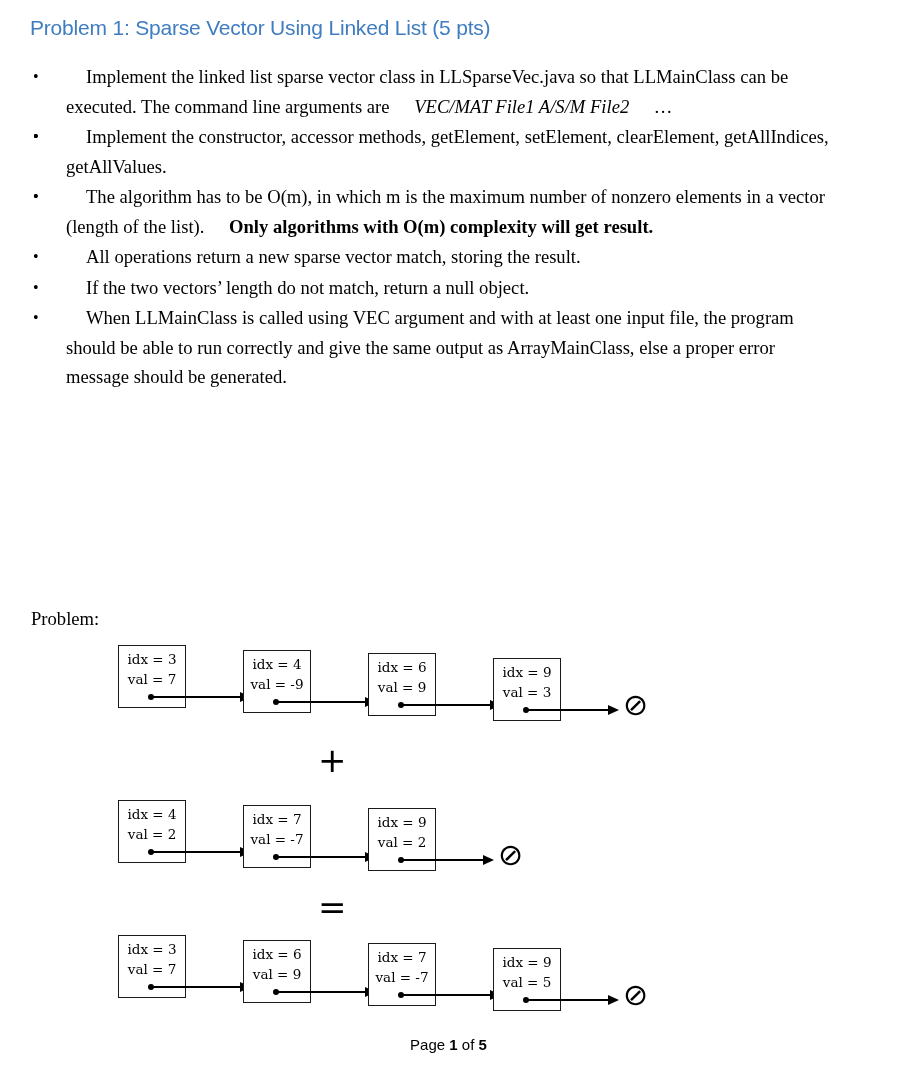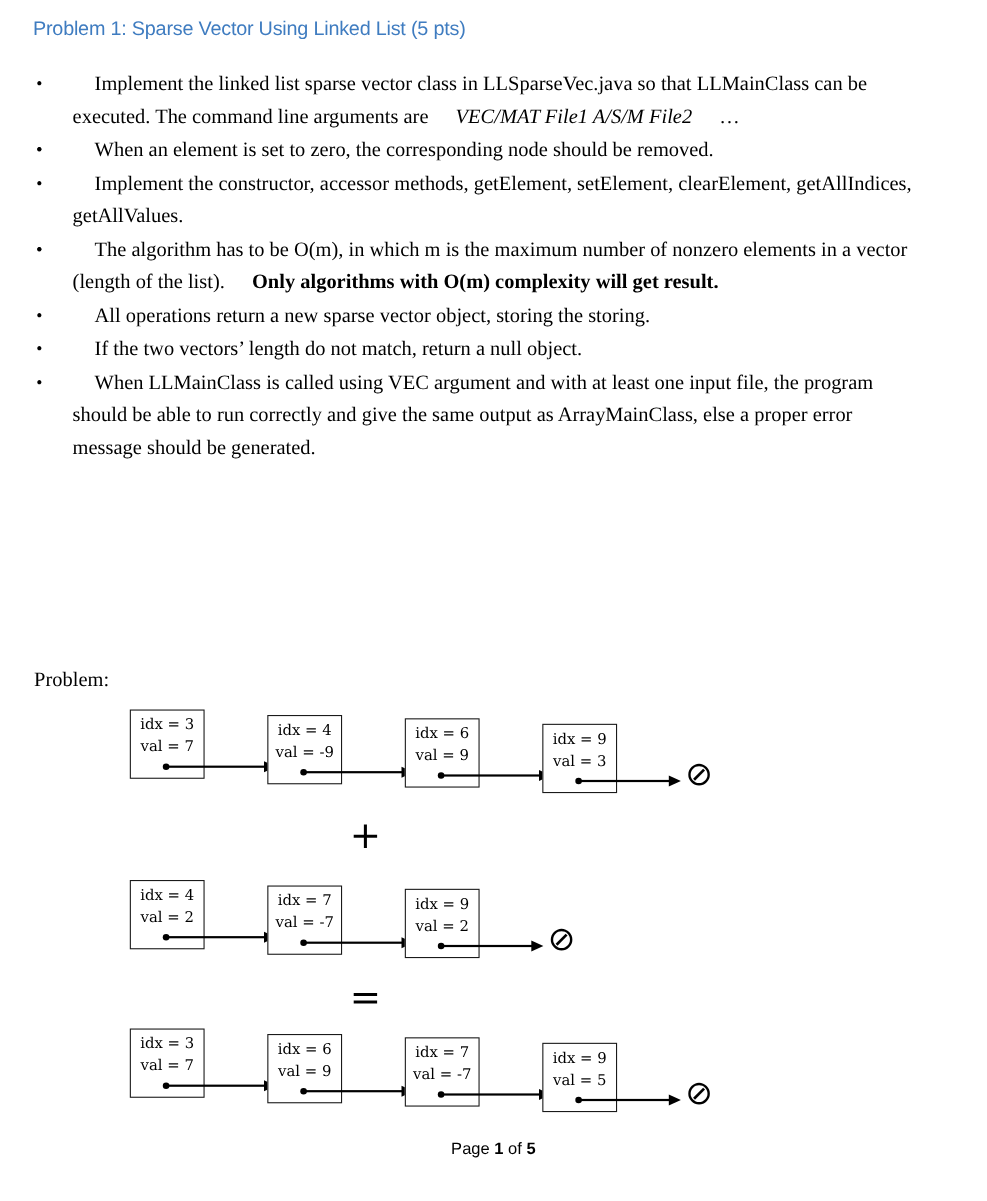--- a/index.html
+++ b/index.html
@@ -15,21 +15,21 @@
     color: #000000;
     overflow: hidden;
   }
 
   
   .page-title {
     position: absolute;
     left: 30px;
     top: 16px;
     font-family: "Liberation Sans", sans-serif;
-    font-size: 18px;
+    font-size: 21px;
     letter-spacing: -0.2px;
     color: #3f7cc0;
     white-space: nowrap;
   }
 
   
   .bullet-list {
     position: absolute;
     left: 0;
     top: 62px;
@@ -151,25 +151,25 @@
   .footer .num { font-weight: bold; }
 </style>
 </head>
 <body>
 
 <div class="page-title">Problem 1: Sparse Vector Using Linked List (5 pts)</div>
 
 <div class="bullet-list">
     <div class="bullet-item"><span class="marker">•</span><span class="txt">Implement the linked list sparse vector class in LLSparseVec.java so that LLMainClass can be executed. The command line arguments are </span><span class="txt it">VEC/MAT File1 A/S/M File2</span><span class="txt"> …</span></div>
     <div class="bullet-item"><span class="marker">•</span></div>
-    <div class="bullet-item"><span class="marker">•</span><span class="txt">When an element is set to zero, the corresponding node should be removed.</span></div>
+    <div class="bullet-item"><span class="marker">•</span></div>
     <div class="bullet-item"><span class="marker">•</span><span class="txt">Implement the constructor, accessor methods, getElement, setElement, clearElement, getAllIndices, getAllValues.</span></div>
     <div class="bullet-item"><span class="marker">•</span></div>
     <div class="bullet-item"><span class="marker">•</span><span class="txt">The algorithm has to be O(m), in which m is the maximum number of nonzero elements in a vector (length of the list). </span><span class="txt bd">Only algorithms with O(m) complexity will get result.</span></div>
-    <div class="bullet-item"><span class="marker">•</span><span class="txt">All operations return a new sparse vector object, storing the storing.</span></div>
+    <div class="bullet-item"><span class="marker">•</span><span class="txt">All operations return a new sparse vector match, storing the result.</span></div>
     <div class="bullet-item"><span class="marker">•</span><span class="txt">If the two vectors’ length do not match, return a null object.</span></div>
     <div class="bullet-item"><span class="marker">•</span><span class="txt">When LLMainClass is called using VEC argument and with at least one input file, the program should be able to run correctly and give the same output as ArrayMainClass, else a proper error message should be generated.</span></div>
   </div>
 
 <div class="examples-label">Problem:</div>
 
 <div class="diagram">
     <div class="ll-row" style="top: 0px;">
       <div class="node" style="left: 118px; top: 0px;">
         <div class="line1">idx = 3</div>

